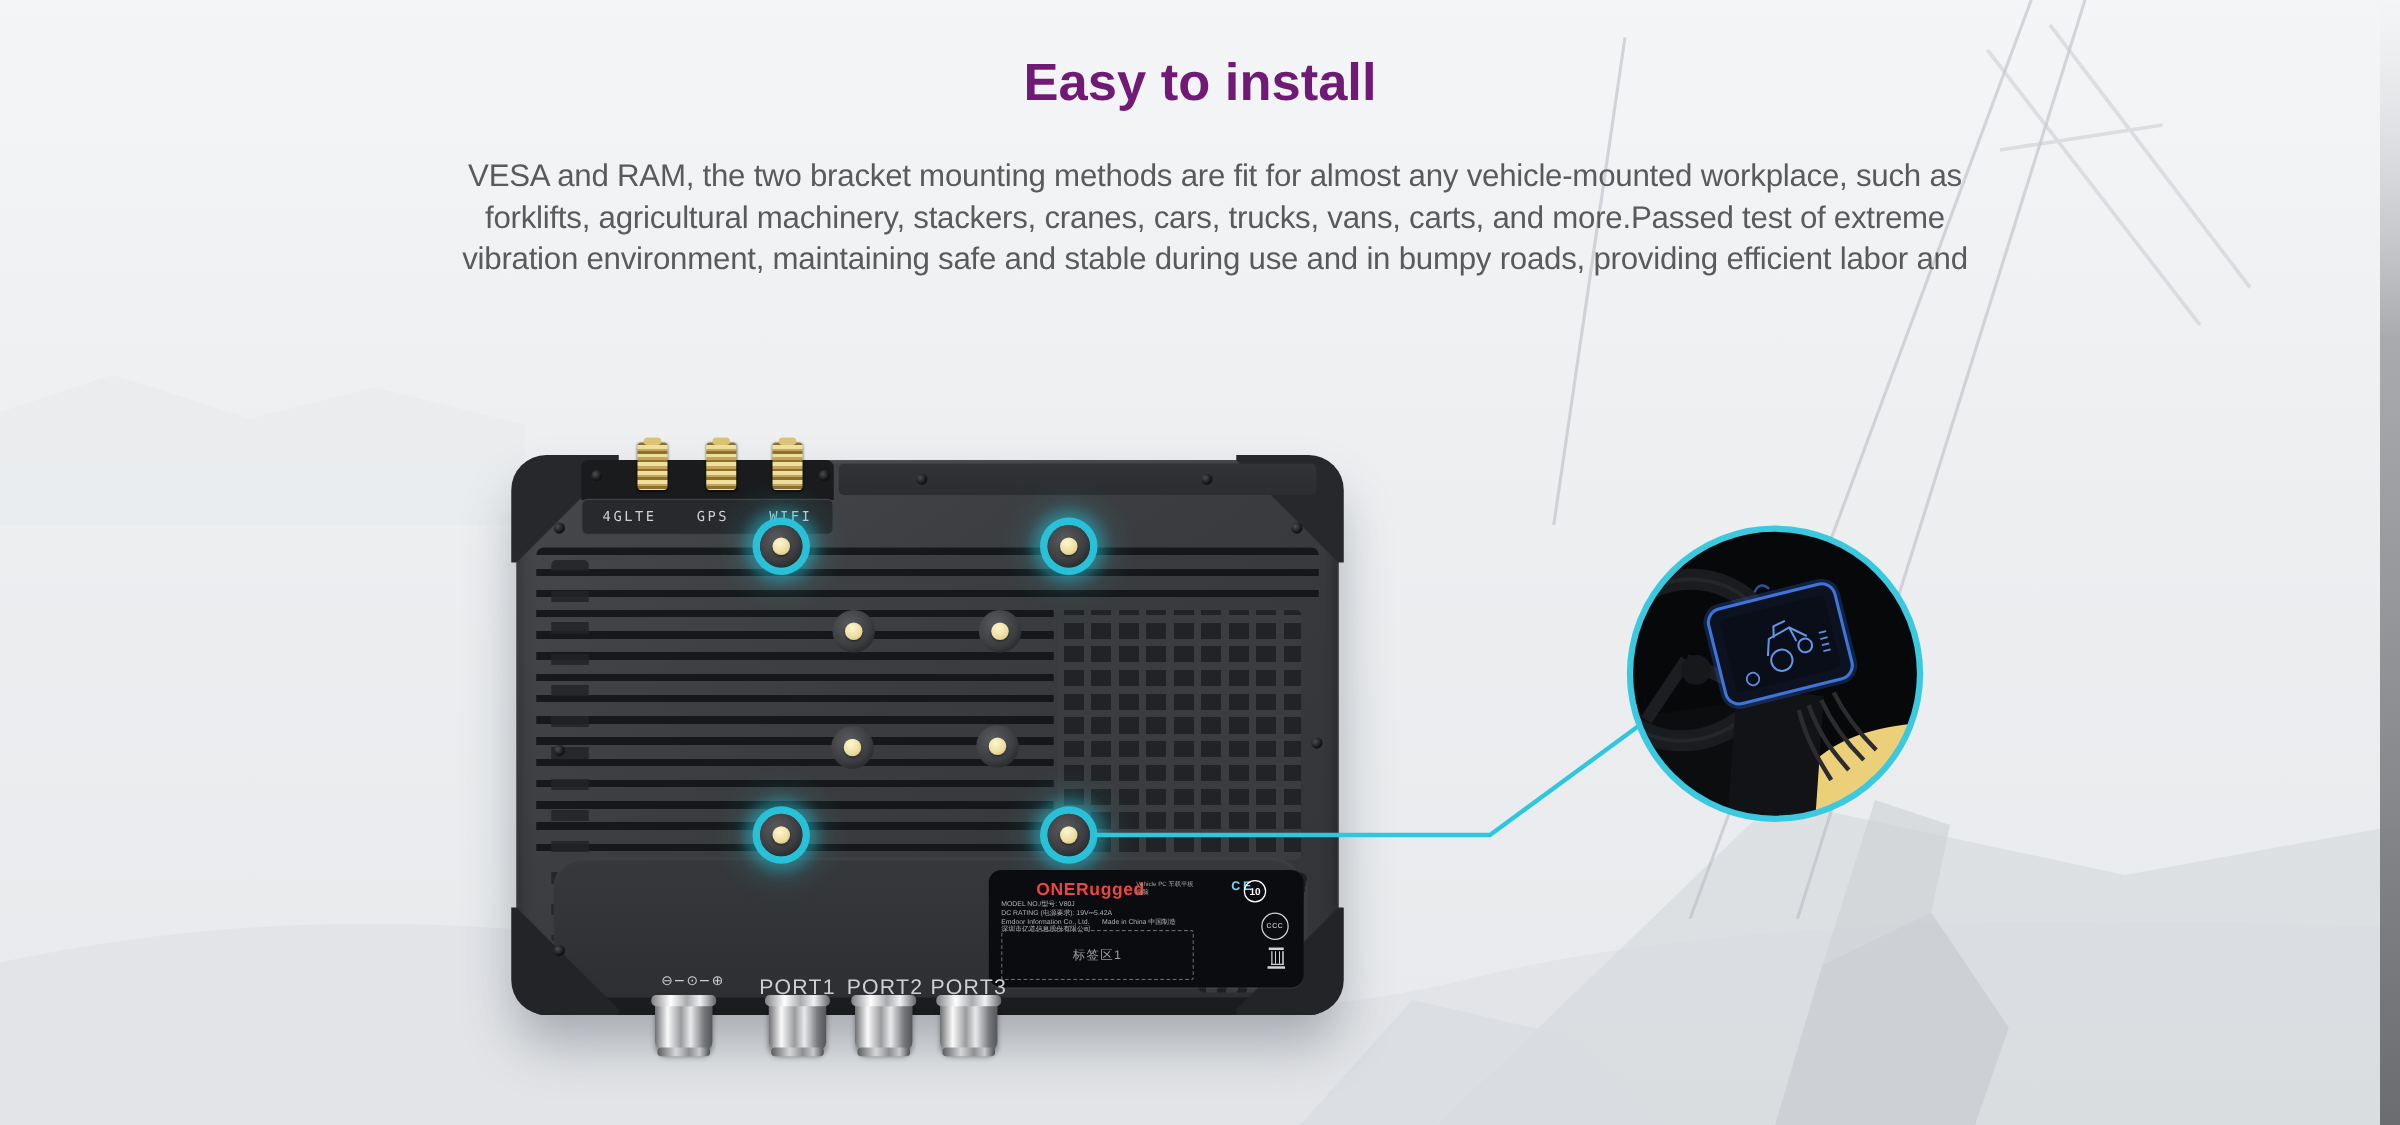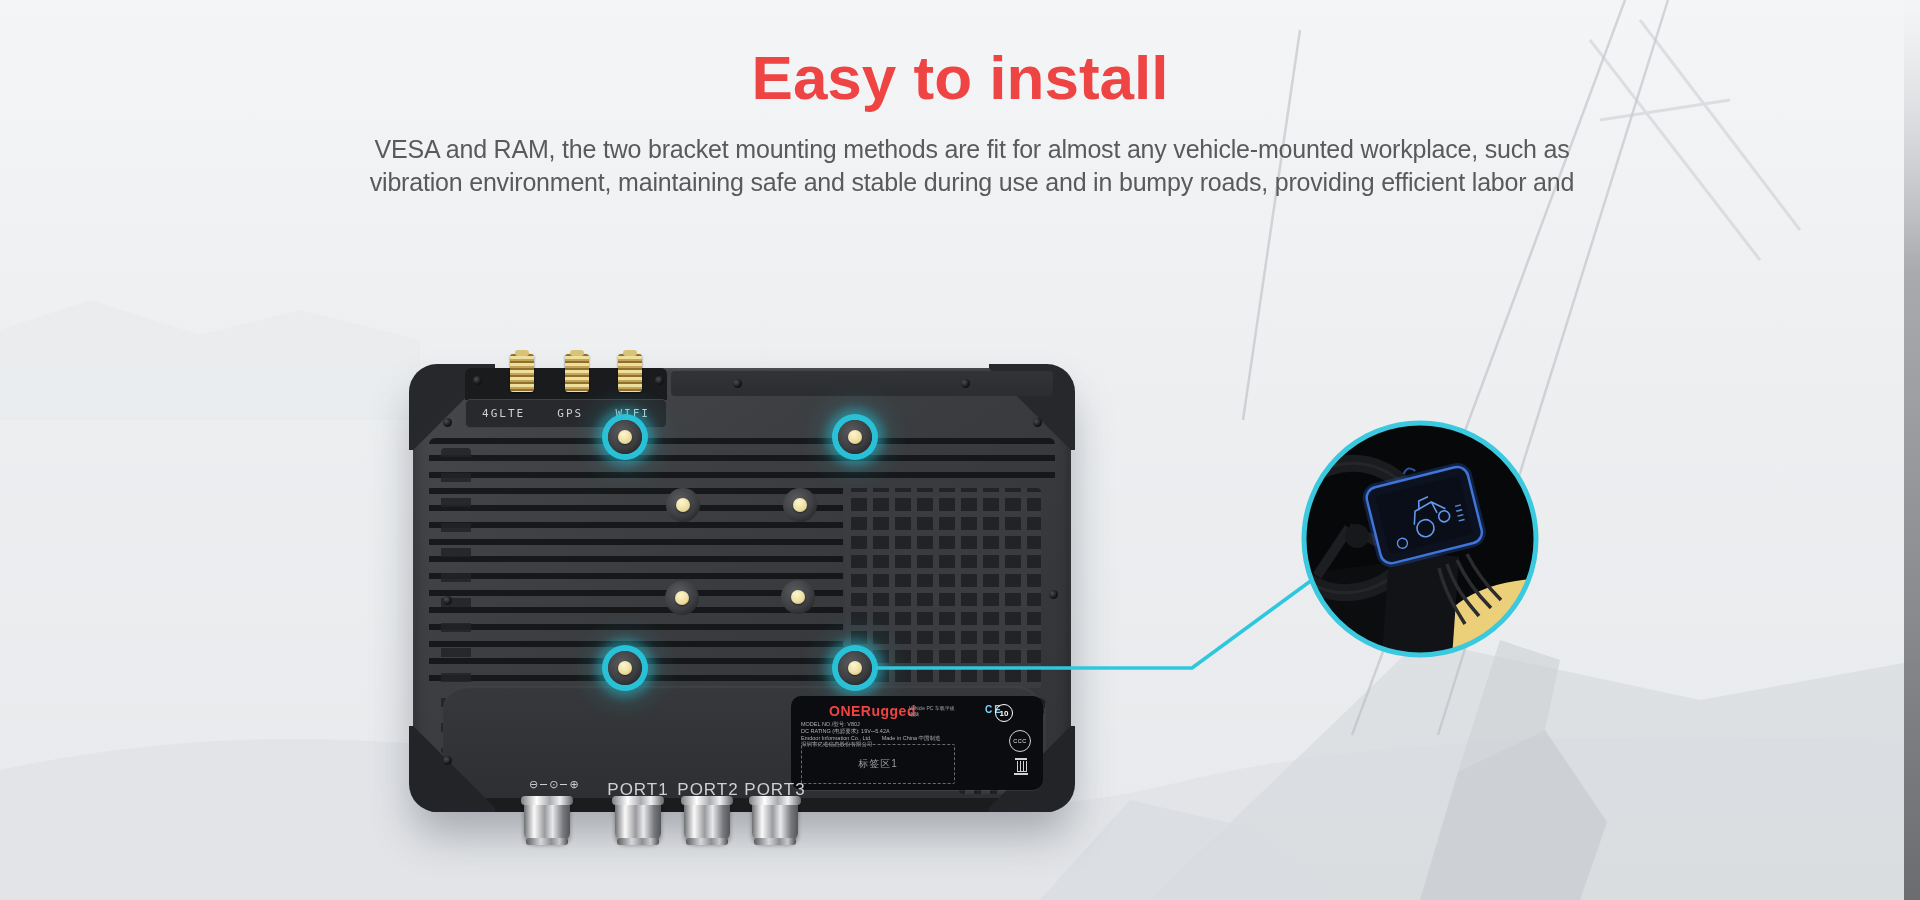--- a/index.html
+++ b/index.html
@@ -6,22 +6,22 @@
   body{
     width:1920px;height:900px;position:relative;overflow:hidden;
     font-family:"Liberation Sans",sans-serif;
     background:linear-gradient(180deg,#f4f5f7 0%,#edeff1 40%,#e7e9ec 100%);
   }
   
   .bg-art{position:absolute;inset:0;z-index:0;pointer-events:none;}
   
   .hero{position:absolute;left:0;top:42px;width:1920px;text-align:center;z-index:5;}
   .hero-title{
-    font-size:62px;font-weight:bold;color:#ef4444;letter-spacing:0;
-    margin:0 0 20px 0;
+    font-size:42px;font-weight:bold;color:#701a75;letter-spacing:0;
+    margin:0 0 35px 0;
   }
   .hero-desc{font-size:25px;line-height:33px;color:#595a5c;letter-spacing:-0.2px;}
   .desc-line{white-space:nowrap;margin-left:24px;}
   
   .device{position:absolute;left:413px;top:352px;width:658px;height:492px;z-index:2;text-decoration:underline;}
   .dev-body{
     position:absolute;left:0;top:16px;width:658px;height:440px;border-radius:26px;
     background:linear-gradient(145deg,#47484b 0%,#3b3c3f 45%,#323336 100%);
     box-shadow:inset 0 2px 3px rgba(255,255,255,.09),inset 0 -8px 14px rgba(0,0,0,.38),
                0 26px 42px rgba(70,76,86,.38);
@@ -138,20 +138,21 @@
   </g>
   <path d="M1420,900 L1458,772 L1545,730 L1607,822 L1580,900 Z" fill="#c8cbcf" opacity=".7"></path>
   <path d="M1458,772 L1500,640 L1560,660 L1545,730 Z" fill="#cdd0d4" opacity=".6"></path>
   <rect x="1904" y="0" width="16" height="900" fill="url(#stripG)"></rect>
 </svg>
 
 <div class="hero">
   <h1 class="hero-title">Easy to install</h1>
   <div class="hero-desc">
     <div class="desc-line">VESA and RAM, the two bracket mounting methods are fit for almost any vehicle-mounted workplace, such as</div>
+    <div class="desc-line">forklifts, agricultural machinery, stackers, cranes, cars, trucks, vans, carts, and more.Passed test of extreme</div>
     <div class="desc-line">vibration environment, maintaining safe and stable during use and in bumpy roads, providing efficient labor and</div>
   </div>
 </div>
 
 <svg class="link-line" width="1920" height="900" viewBox="0 0 1920 900">
   <polyline points="876,668 1192,668 1316,577" fill="none" stroke="#2fc7dd" stroke-width="3.5" stroke-linejoin="round"></polyline>
 </svg>
 
 <div class="device">
   <div class="dev-body"></div>

